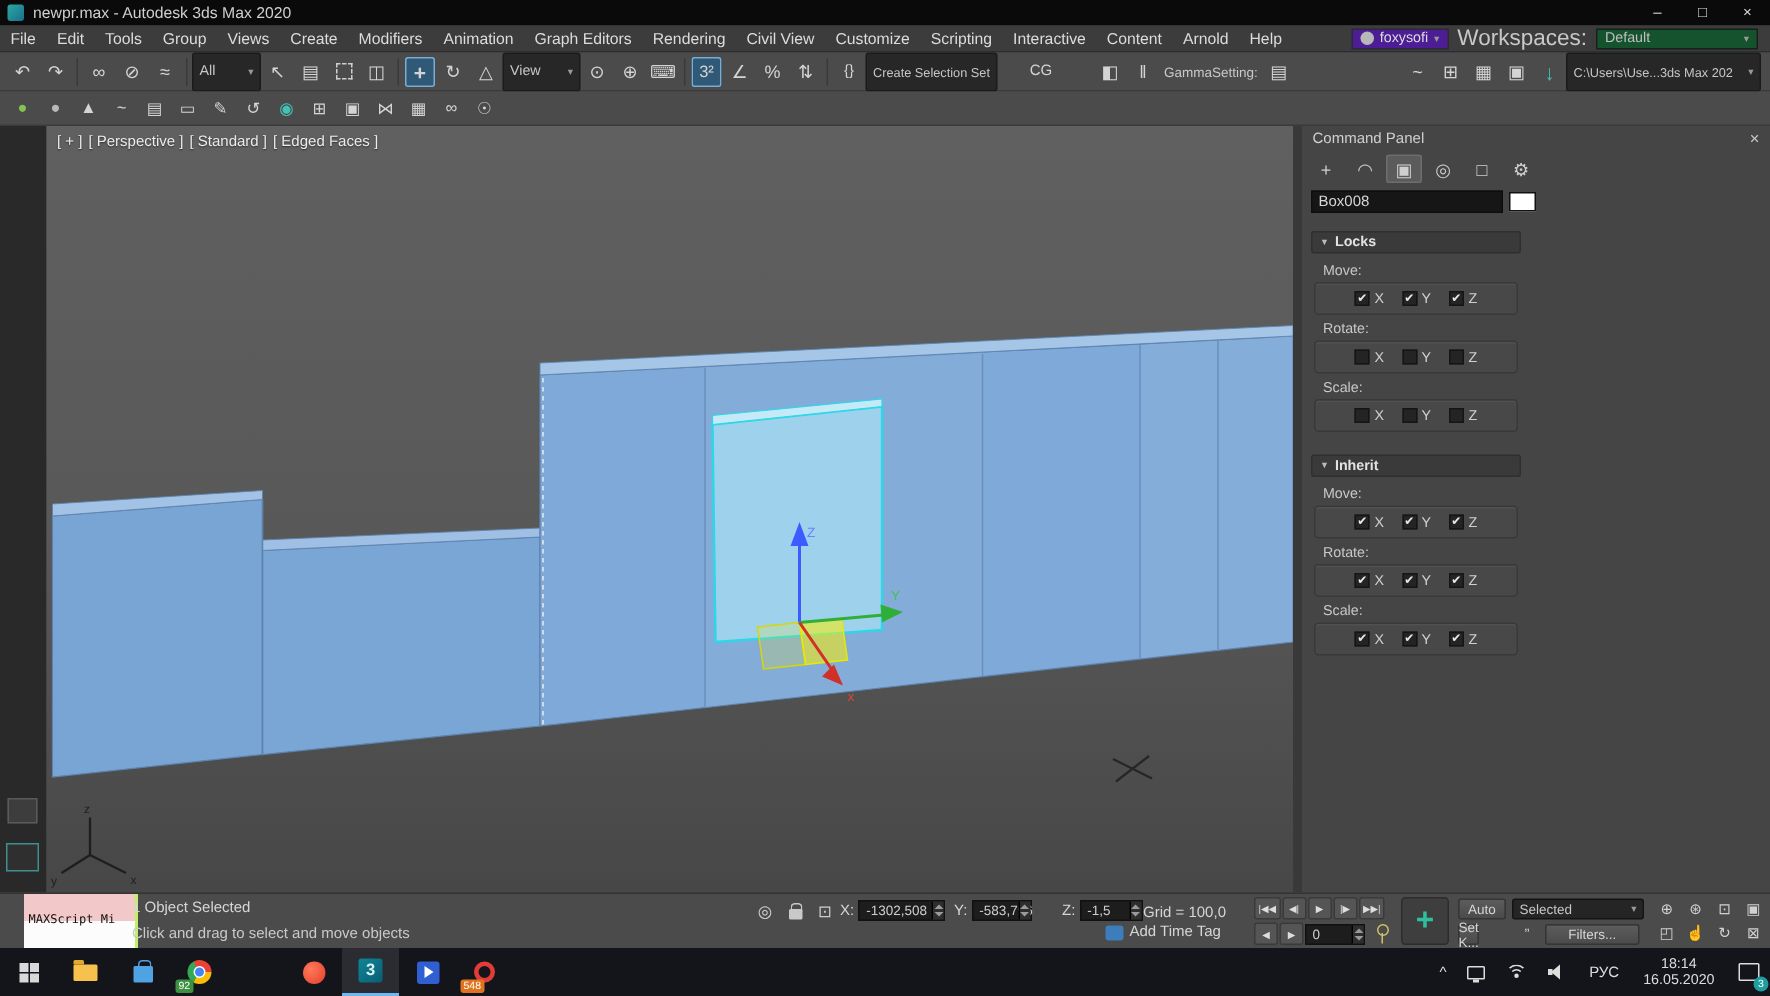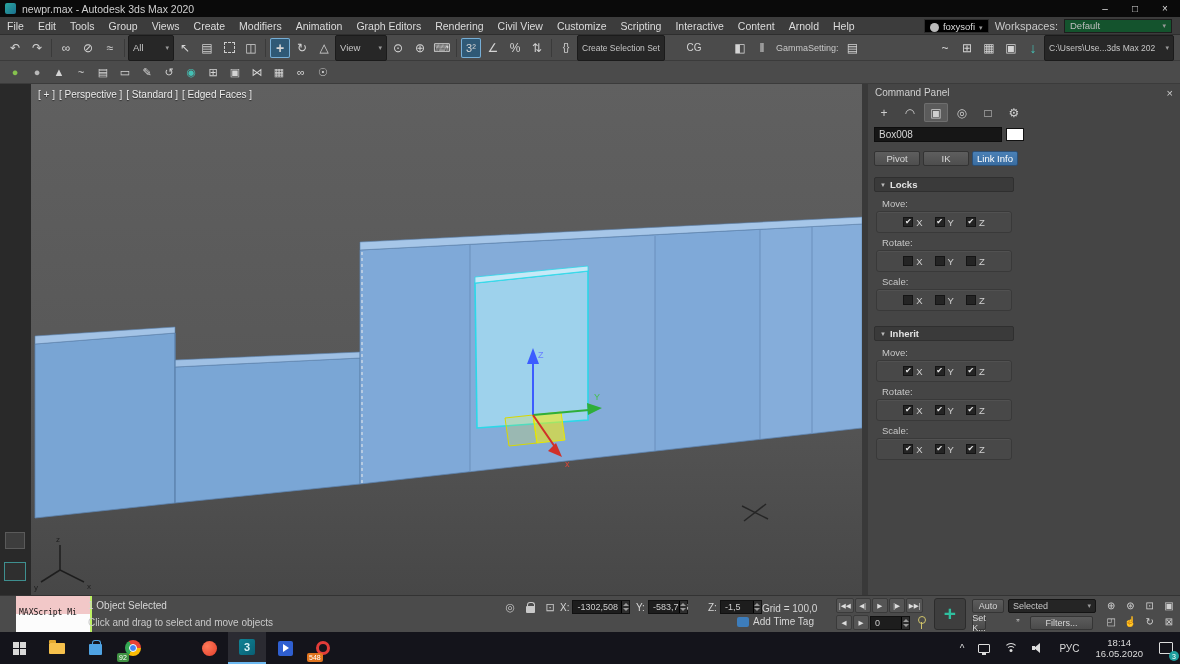--- a/index.html
+++ b/index.html
@@ -9,23 +9,23 @@
   
   .titlebar{position:absolute;left:0;top:0;width:100%;height:17px;background:#0a0a0a;display:flex;align-items:center;color:#cfcfcf;font-size:10.5px}
   .app-ico{width:11px;height:11px;margin:0 6px 0 5px;background:linear-gradient(135deg,#2aa8a0,#1b6f8e);border-radius:2px}
   .win-controls{margin-left:auto;display:flex;height:100%}
   .win-btn{width:30px;display:flex;align-items:center;justify-content:center;font-size:10px;color:#ddd}
 
   
   .menubar{position:absolute;left:0;top:17px;width:100%;height:18px;background:#3c3c3c;display:flex;align-items:center;font-size:10.5px;color:#dcdcdc;border-bottom:1px solid #2e2e2e}
   .menu-item{padding:0 7px;height:100%;display:flex;align-items:center;white-space:nowrap}
   .menu-right{margin-left:auto;display:flex;align-items:center;gap:6px;padding-right:8px}
-  .account{display:flex;align-items:flex-end;gap:4px;background:#000000;border:1px solid #2c2c2c;height:14px;padding:0 5px;font-size:9.5px}
+  .account{display:flex;align-items:center;gap:4px;background:#4c1d95;border:1px solid #2c2c2c;height:14px;padding:0 5px;font-size:9.5px}
   .avatar{width:9px;height:9px;border-radius:50%;background:#b8b8b8}
-  .ws-label{font-size:11px;color:#c8c8c8}
+  .ws-label{font-size:15px;color:#c8c8c8}
   .ws-dd{background:#14532d;border:1px solid #1d1d1d;height:14px;width:108px;display:flex;align-items:center;justify-content:space-between;padding:0 5px;font-size:9.5px;color:#bfbfbf}
   .car{font-size:7px;color:#999}
 
   
   .tb{position:absolute;left:0;width:100%;background:#4b4b4b;display:flex;align-items:center;border-bottom:1px solid #3b3b3b;padding-left:4px}
   #tb1{top:35px;height:26px}
   #tb2{top:61px;height:23px}
   .tbtn{min-width:20px;height:20px;display:flex;align-items:center;justify-content:center;color:#d4d4d4;font-size:12px;margin:0 1px;border-radius:2px;white-space:nowrap}
   #tb2 .tbtn{height:18px;font-size:11px}
   .tbtn.active{background:#2f5976;box-shadow:inset 0 0 0 1px #77aed6}
@@ -344,25 +344,20 @@
       <span class="cp-tab">◠</span>
       <span class="cp-tab active">▣</span>
       <span class="cp-tab">◎</span>
       <span class="cp-tab">□</span>
       <span class="cp-tab">⚙</span>
     </div>
     <div class="cp-namerow">
       <span class="cp-name">Box008</span>
       <span class="cp-swatch"></span>
     </div>
-    <div class="cp-btnrow">
-      <span class="cp-btn">Pivot</span>
-      <span class="cp-btn">IK</span>
-      <span class="cp-btn active">Link Info</span>
-    </div>
 
     <div class="rollout">
       <div class="ro-head">
         <span class="arr">▼</span>
         <span>Locks</span>
       </div>
       <div class="ro-body">
         <div class="grp-label">Move:</div>
         <div class="grp-box">
           <label class="cb">

